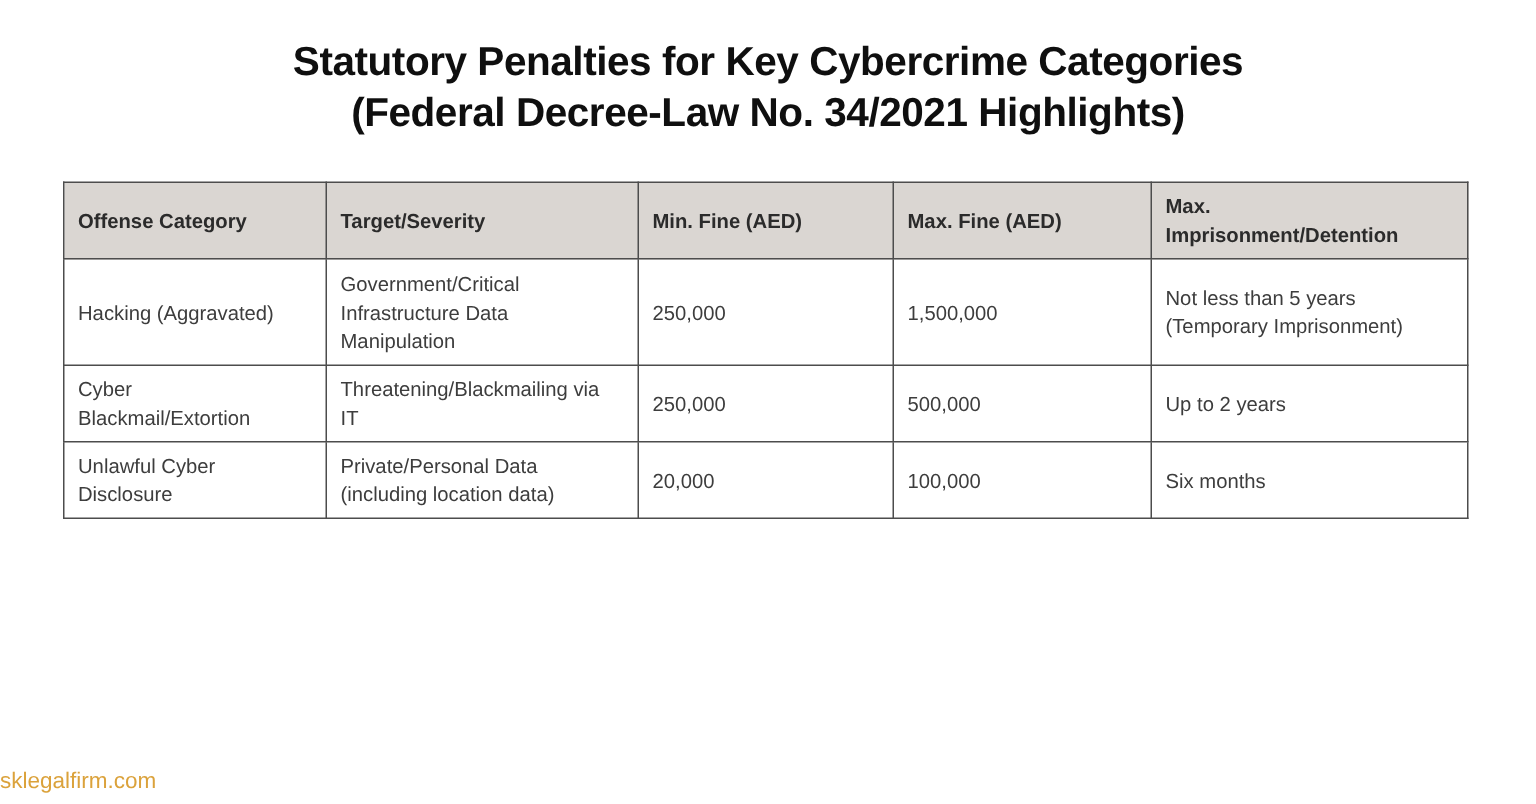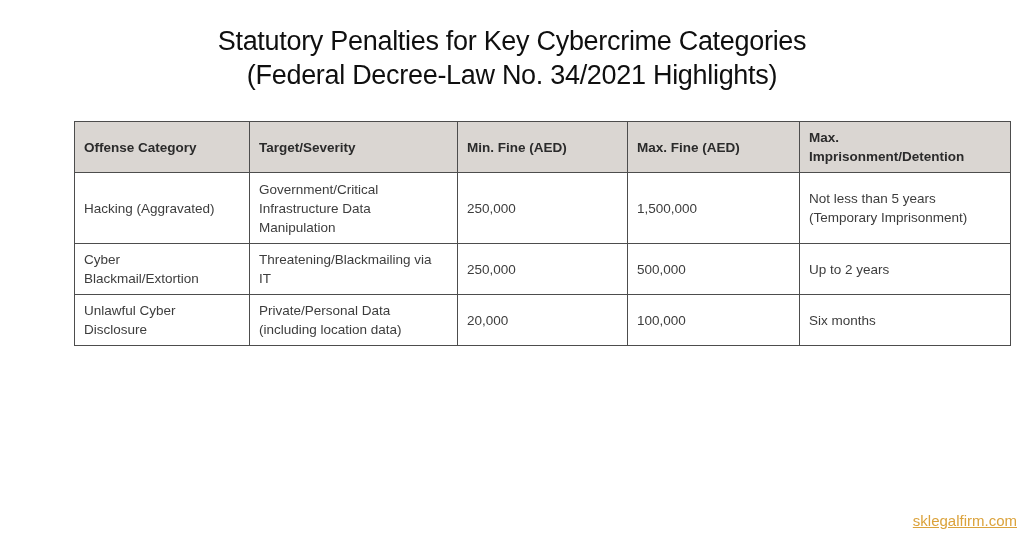--- a/index.html
+++ b/index.html
@@ -17,36 +17,35 @@
     width:1024px;height:536px;
     background:var(--page-bg);
     font-family:"Liberation Sans", sans-serif;
     position:relative;
     overflow:hidden;
   }
   .title{
     position:absolute;
     top:24px;left:0;right:0;
     text-align:center;
-    font-weight:400;
+    font-weight:700;
     font-size:27px;
     line-height:34px;
     letter-spacing:-0.3px;
     color:var(--title-text);
   }
   .table-wrap{
     position:absolute;
     left:42px;top:121px;
     width:936px;
   }
   table{
     width:100%;
     border-collapse:collapse;
     table-layout:fixed;
-    margin-left:32px;
   }
   th,td{
     border:1px solid var(--border);
     padding:6px 12px 6px 9px;
     font-size:13.5px;
     line-height:19px;
     vertical-align:middle;
     text-align:left;
     color:var(--body-text);
     font-weight:400;
@@ -59,25 +58,24 @@
     height:48px;
   }
   tbody tr:nth-child(1) td{height:71px;}
   tbody tr:nth-child(2) td{height:50px;}
   tbody tr:nth-child(3) td{height:51px;}
   tbody tr:nth-child(4) td{height:51px;}
   tbody tr:nth-child(5) td{height:62px;}
   tbody tr:nth-child(6) td{height:49px;}
   .footer{
     position:absolute;
-    top:512px;left:0;right:7px;
-    text-align:right;
+    top:512px;left:0;right:16px;
+    text-align:left;
     font-size:15px;
     color:var(--footer-accent);
-    text-decoration:underline;
   }
 </style>
 </head>
 <body>
 
 <div class="title">
   <div>Statutory Penalties for Key Cybercrime Categories</div>
   <div>(Federal Decree-Law No. 34/2021 Highlights)</div>
 </div>
 

